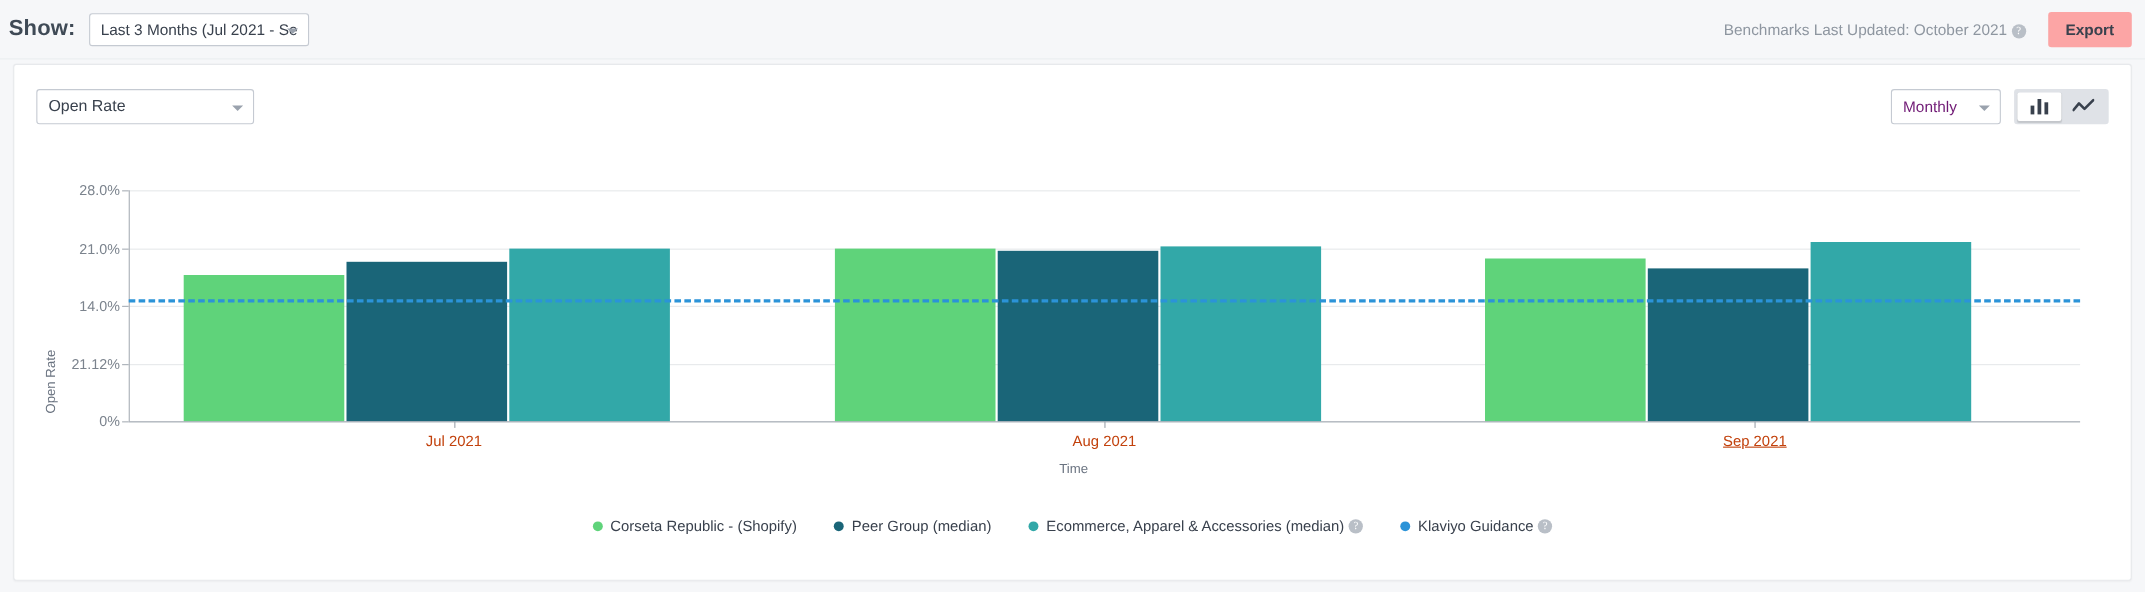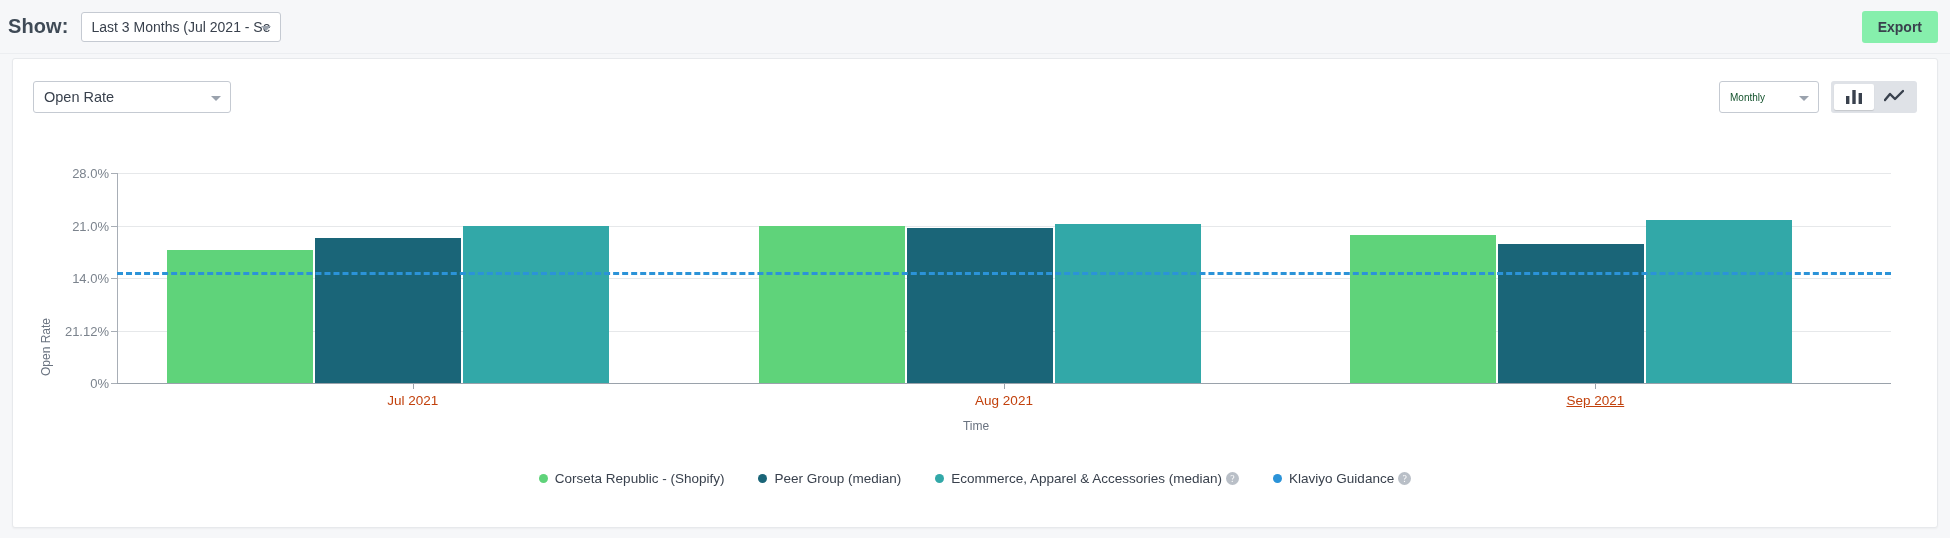--- a/index.html
+++ b/index.html
@@ -37,39 +37,39 @@
     margin-left: auto; display: flex; align-items: center; padding-right: 12px;
   }
   #benchmark-text { font-size: 14px; color: #8e96a0; }
   .help-icon {
     display: inline-block; width: 13px; height: 13px; border-radius: 50%;
     background: #b9bfc7; color: #fff; font-size: 10px; line-height: 13px;
     text-align: center; vertical-align: 1px; margin-left: 4px;
     font-family: "Liberation Serif", serif; cursor: pointer;
   }
   #export-button {
-    margin-left: 20px; background: #86efac; border: none; border-radius: 3px;
+    margin-left: 20px; background: #fca5a5; border: none; border-radius: 3px;
     height: 32px; padding: 0 16px; font-size: 14px; font-weight: bold;
     color: #39414d; cursor: pointer; font-family: "Liberation Sans", sans-serif;
   }
 
   
   #card {
     position: absolute; left: 12px; top: 58px; width: 1926px; height: 470px;
     background: #ffffff; border: 1px solid #e7e9ec; border-radius: 3px;
     box-shadow: 0 1px 2px rgba(0,0,0,.04);
   }
 
   #metric-select { position: absolute; left: 20px; top: 22px; width: 198px; height: 32px; }
   #metric-text { font-size: 14.5px; color: #39414d; }
   #metric-select .caret { top: 14px; }
 
   #chart-controls { position: absolute; right: 20px; top: 22px; display: flex; align-items: center; }
   #interval-select { width: 100px; height: 32px; }
-  #interval-text { font-size: 10px; color: #14532d; }
+  #interval-text { font-size: 14px; color: #701a75; }
   #interval-select .caret { top: 14px; }
 
   #chart-type-toggle {
     margin-left: 12px; display: flex; background: #dfe2e7;
     border-radius: 3px; padding: 3px; height: 32px;
   }
   .toggle-btn {
     width: 40px; height: 26px; display: flex; align-items: center;
     justify-content: center; border-radius: 2px; cursor: pointer;
   }
@@ -124,20 +124,23 @@
 
 <div id="topbar">
   <span id="show-label">Show:</span>
 
   <div class="select-box" id="daterange-select">
     <span id="daterange-text">Last 3 Months  (Jul 2021 - Sep 20...</span>
     <span class="caret"></span>
   </div>
 
   <div id="topbar-right">
+    <span id="benchmark-text">
+      <span>Benchmarks Last Updated: October 2021</span><span class="help-icon">?</span>
+    </span>
     <button id="export-button">Export</button>
   </div>
 </div>
 
 <div id="card">
 
   <div class="select-box" id="metric-select">
     <span id="metric-text">Open Rate</span>
     <span class="caret"></span>
   </div>

